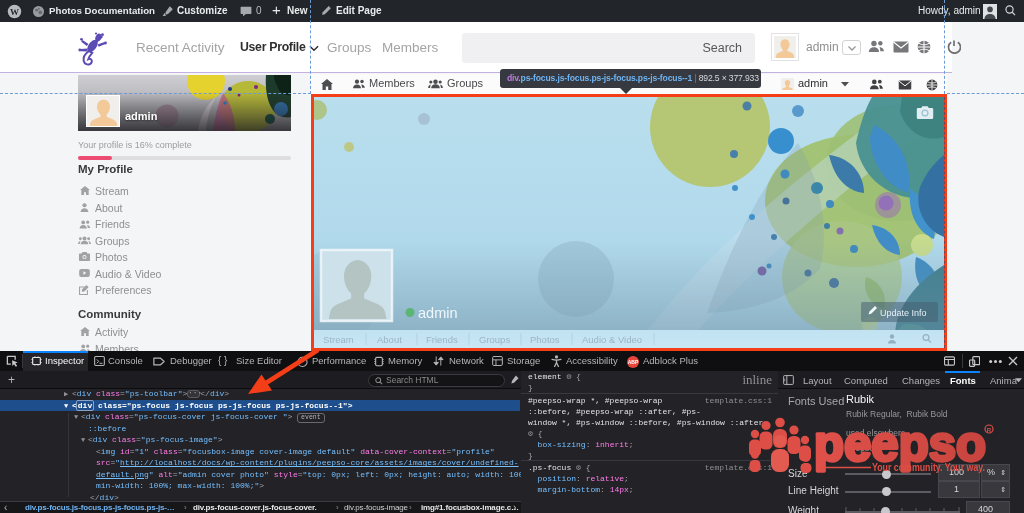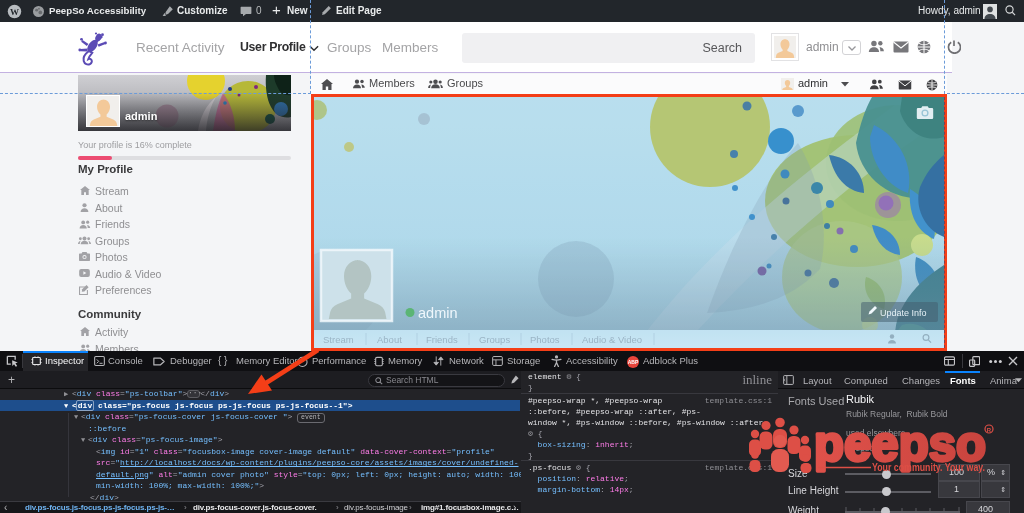--- a/index.html
+++ b/index.html
@@ -48,21 +48,21 @@
   <svg class="abs" style="left:7px;top:3.5px" width="15" height="15" viewBox="0 0 20 20">
         <circle cx="10" cy="10" r="9" fill="#b8bcc0"></circle>
         <text x="10" y="14.2" text-anchor="middle" font-family="Liberation Serif,serif" font-size="12" font-weight="bold" fill="#24282d">W</text>
       </svg>
   <svg class="abs" style="left:33px;top:5.5px" width="11" height="11" viewBox="0 0 12 12">
         <circle cx="6" cy="6" r="6" fill="#9a9da0"></circle>
         <circle cx="4" cy="4.5" r="1.6" fill="#6a6d70"></circle>
         <circle cx="8" cy="7" r="2" fill="#6a6d70"></circle>
         <circle cx="6.5" cy="3" r="1" fill="#6a6d70"></circle>
       </svg>
-  <div class="abitem" style="left:49px;font-size:9.7px">PeepSo Accessibility</div>
+  <div class="abitem" style="left:49px;font-size:9.7px">Photos Documentation</div>
   <svg class="abs" style="left:162px;top:5px" width="12" height="12" viewBox="0 0 20 20">
         <path d="M13 2l5 5-7.5 7.5c-1 1-3.3 1.6-4.7 1.3.3-1.4-.3-3.7.7-4.7z" fill="#a7aaad"></path>
         <path d="M4.5 13.5c-1.5 1-1.7 3.4-3.5 4 1.2 1 4 1.4 5.5.3z" fill="#a7aaad"></path>
       </svg>
   <div class="abitem" style="left:177px">Customize</div>
   <svg class="abs" style="left:240px;top:5.5px" width="12" height="11" viewBox="0 0 20 18">
         <path d="M2 1h16c.6 0 1 .4 1 1v10c0 .6-.4 1-1 1h-8l-5 4v-4H2c-.6 0-1-.4-1-1V2c0-.6.4-1 1-1z" fill="#a7aaad"></path>
       </svg>
   <div class="abitem" style="left:256px;color:#b9bcbe;font-weight:400">0</div>
   <div class="abitem" style="left:272px;font-size:15px;font-weight:400;top:-1px">+</div>
@@ -410,20 +410,24 @@
   <rect width="630" height="251" fill="rgba(168,214,238,0.16)"></rect>
 </svg>
 </div>
 
 <div class="dashH" style="left:0;top:93px;width:311px"></div>
 <div class="dashH" style="left:947px;top:93px;width:77px"></div>
 <div class="dashV" style="left:310px;top:0;height:94px"></div>
 <div class="dashV" style="left:944px;top:0;height:94px"></div>
 <div class="dashV" style="left:944px;top:97px;height:251px;border-left-color:rgba(35,70,125,0.6)"></div>
 
+<div class="abs" id="tooltip" style="left:500px;top:69px;width:261px;height:19px;background:#36393f;border-radius:3px;font-size:8.6px;line-height:19px;white-space:nowrap;letter-spacing:-0.15px">
+  <span style="margin-left:7px;color:#bd7be0;font-weight:700">div</span><span style="color:#6fb4f2;font-weight:700">.ps-focus.js-focus.ps-js-focus.ps-js-focus--1</span><span style="color:#7a7d85"> | </span><span style="color:#d8d8dc">892.5 × 377.933</span>
+  <div class="abs" style="left:120px;top:19px;width:0;height:0;border-left:6px solid transparent;border-right:6px solid transparent;border-top:6px solid #36393f"></div>
+</div>
 
 <div class="abs" id="devtools">
 
   <div class="abs" id="dt-tabs">
     <svg class="abs" style="left:6px;top:4px" width="14" height="13" viewBox="0 0 16 15">
           <path d="M1.5 1.5h9v4M5.5 10.5h-4v-9" fill="none" stroke="#c6c6c9" stroke-width="1.5"></path>
           <path d="M7 6l6.5 2.6-2.7 1 2 3-1.6 1-2-3-2 2z" fill="#c6c6c9"></path>
         </svg>
     <div class="abs" style="left:22px;top:3px;width:1px;height:14px;background:#38383d"></div>
     <div class="abs" style="left:23px;top:0;width:65px;height:20px;background:#252529"></div>
@@ -436,21 +440,21 @@
     <svg class="abs" style="left:94px;top:5px" width="11" height="10" viewBox="0 0 14 13">
           <rect x="0.7" y="0.7" width="12.6" height="11.6" rx="1.5" fill="none" stroke="#b6b6b9" stroke-width="1.4"></rect>
           <path d="M3.5 4.5L6 7l-2.5 2.5M7 9.5h4" fill="none" stroke="#b6b6b9" stroke-width="1.3"></path>
         </svg>
     <div class="dtt" style="left:108px">Console</div>
     <svg class="abs" style="left:153px;top:5.5px" width="12" height="9" viewBox="0 0 14 10">
           <path d="M1 1h7.5L13 5 8.5 9H1z" fill="none" stroke="#b6b6b9" stroke-width="1.4" stroke-linejoin="round"></path>
         </svg>
     <div class="dtt" style="left:170px">Debugger</div>
     <div class="dtt" style="left:218px;font-size:10px">{ }</div>
-    <div class="dtt" style="left:236px">Memory Editor</div>
+    <div class="dtt" style="left:236px">Size Editor</div>
     <svg class="abs" style="left:297px;top:5px" width="11" height="11" viewBox="0 0 14 14">
           <circle cx="7" cy="7.5" r="5.8" fill="none" stroke="#b6b6b9" stroke-width="1.3"></circle>
           <path d="M7 7.5L10 4" stroke="#b6b6b9" stroke-width="1.4"></path>
         </svg>
     <div class="dtt" style="left:312px">Performance</div>
     <svg class="abs" style="left:374px;top:5px" width="10" height="11" viewBox="0 0 12 13">
           <rect x="2" y="1.5" width="8" height="10" rx="1.5" fill="none" stroke="#b6b6b9" stroke-width="1.3"></rect>
           <path d="M0.5 4h1.5M0.5 6.5h1.5M0.5 9h1.5M10 4h1.5M10 6.5h1.5M10 9h1.5" stroke="#b6b6b9" stroke-width="1.2"></path>
         </svg>
     <div class="dtt" style="left:388px">Memory</div>

